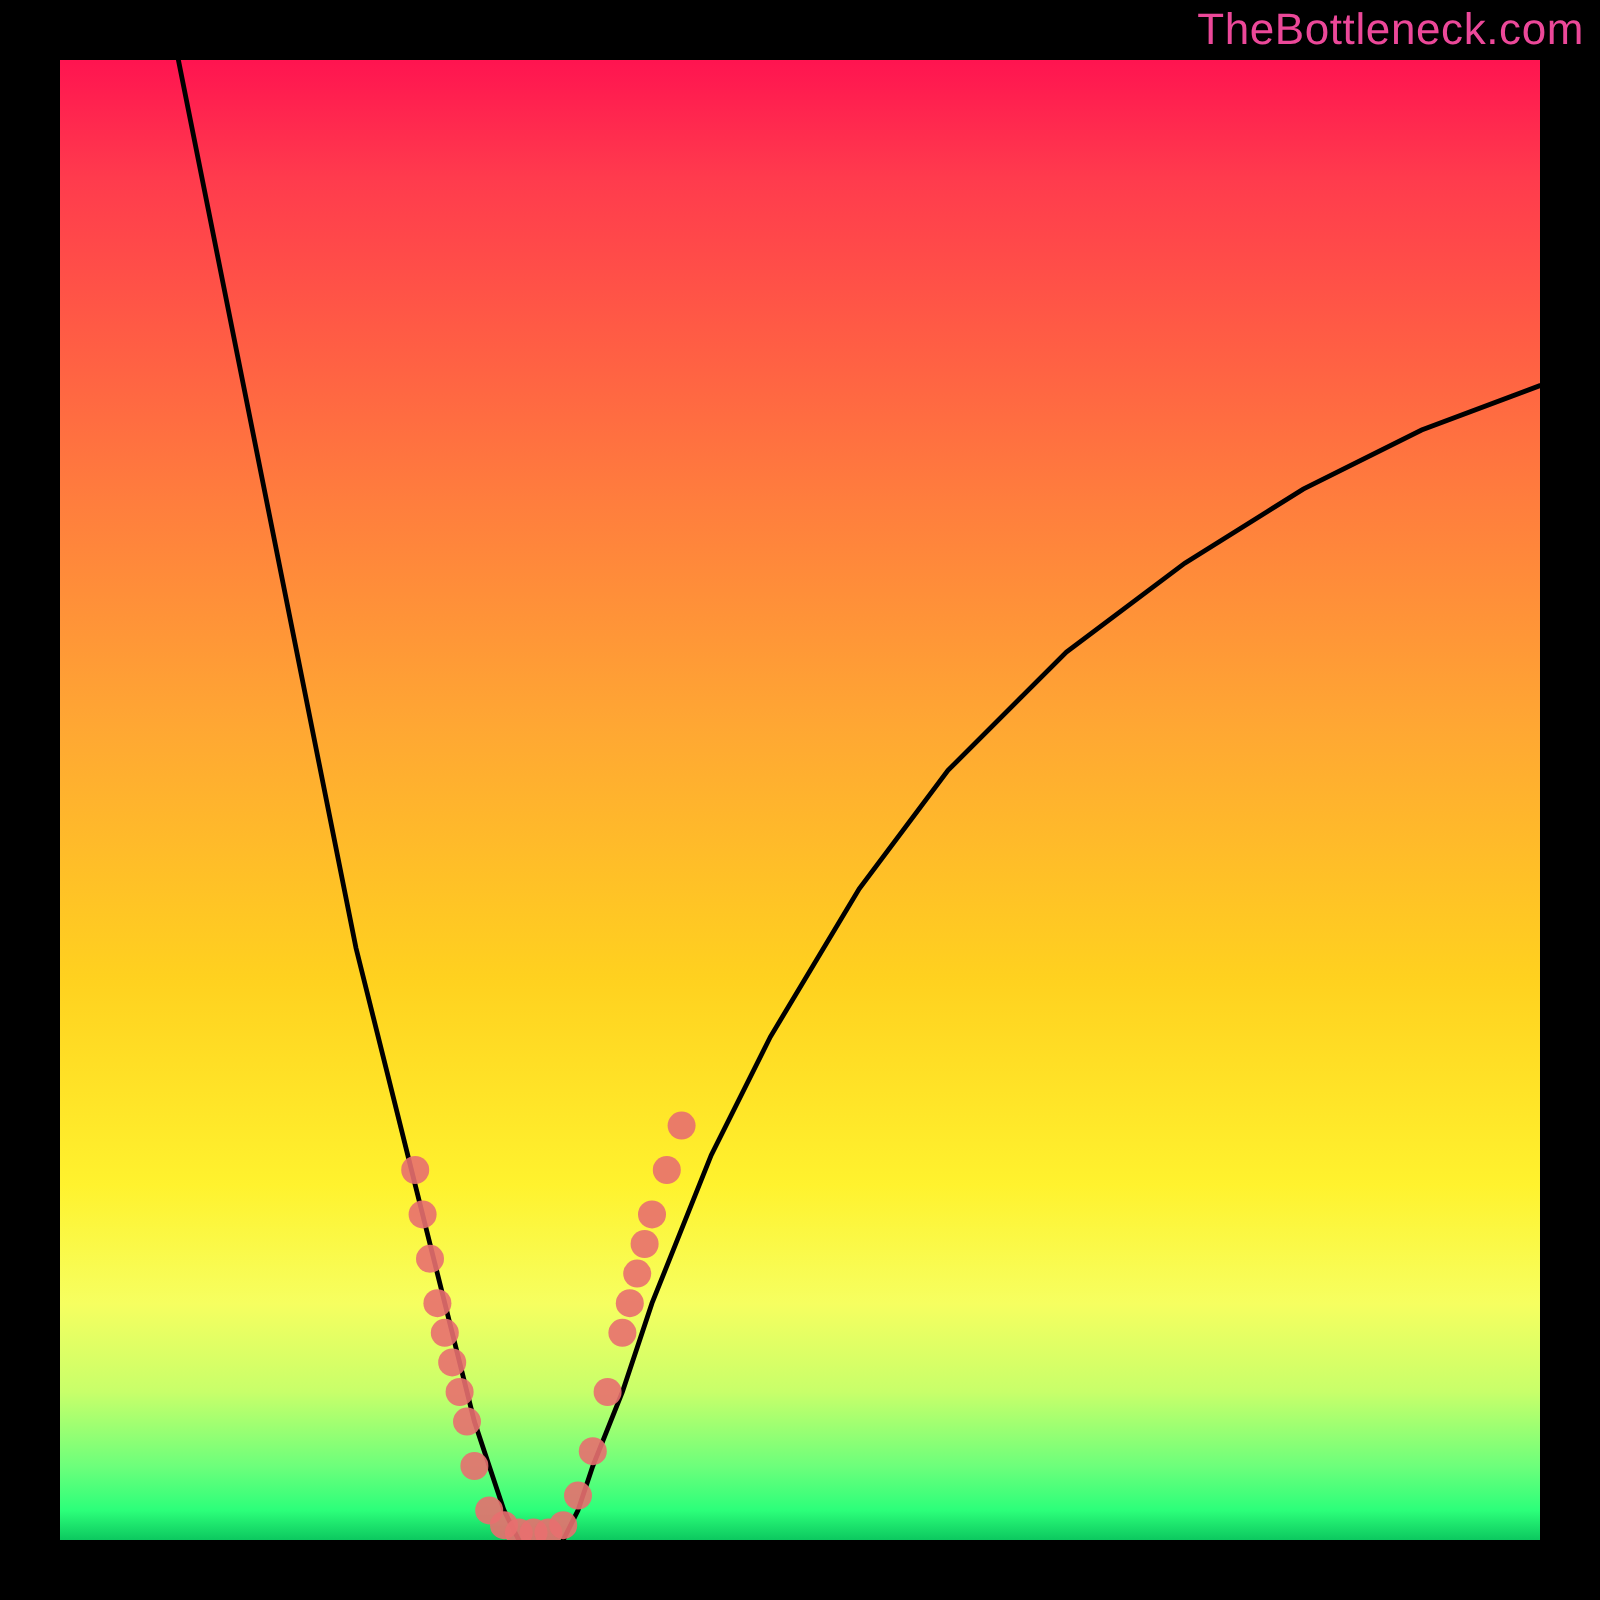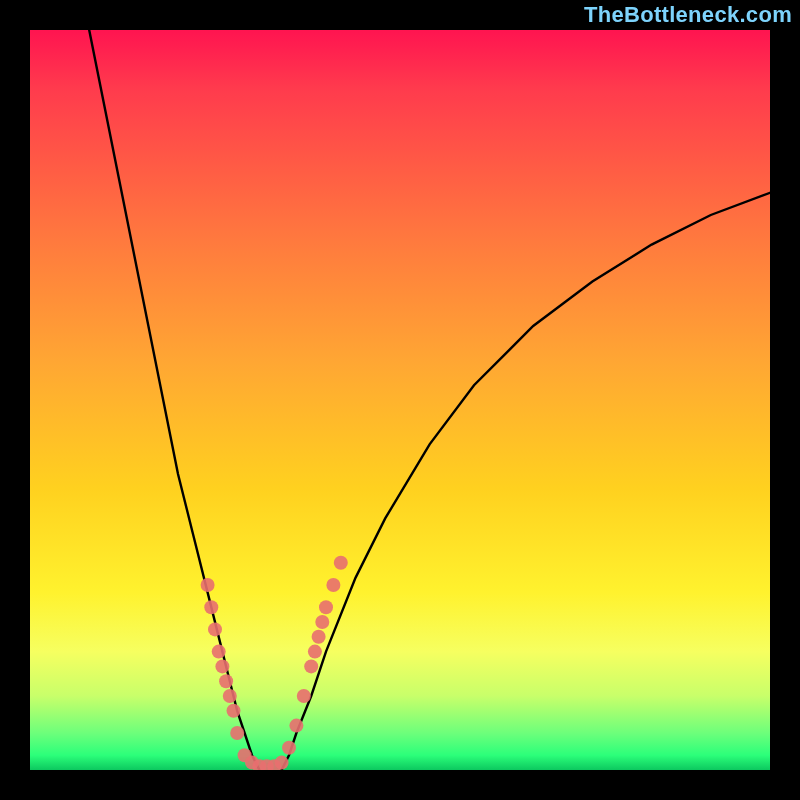--- a/index.html
+++ b/index.html
@@ -39,23 +39,23 @@
       #c8ff6a 90%,
       #6dff7b 95%,
       #2cff7a 98%,
       #0cc85f 100%
     );
   }
   .watermark {
     position: absolute;
     top: 2px;
     right: 8px;
-    color: #7dd3fc;
+    color: #ec4899;
     font-size: 22px;
-    font-weight: 700;
+    font-weight: 400;
     letter-spacing: 0.3px;
     user-select: none;
   }
   svg.curve {
     position: absolute;
     inset: 0;
   }
 </style>
 </head>
 <body>

